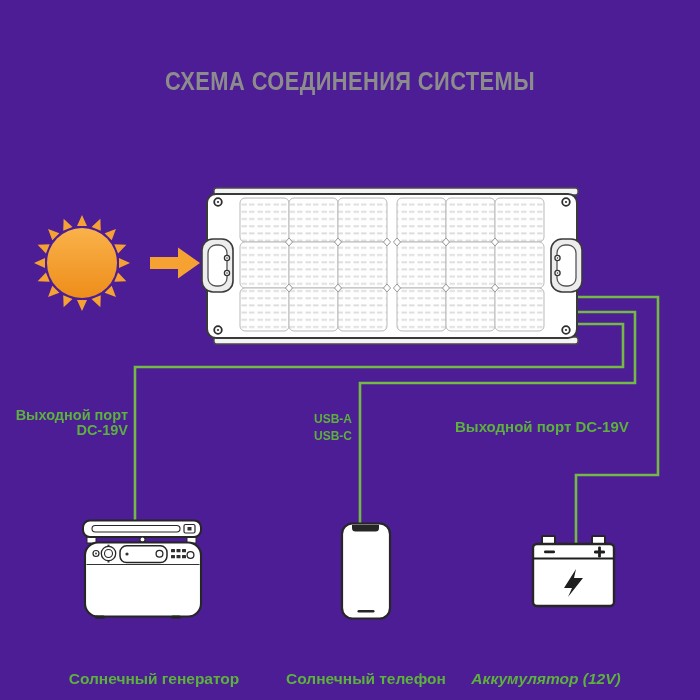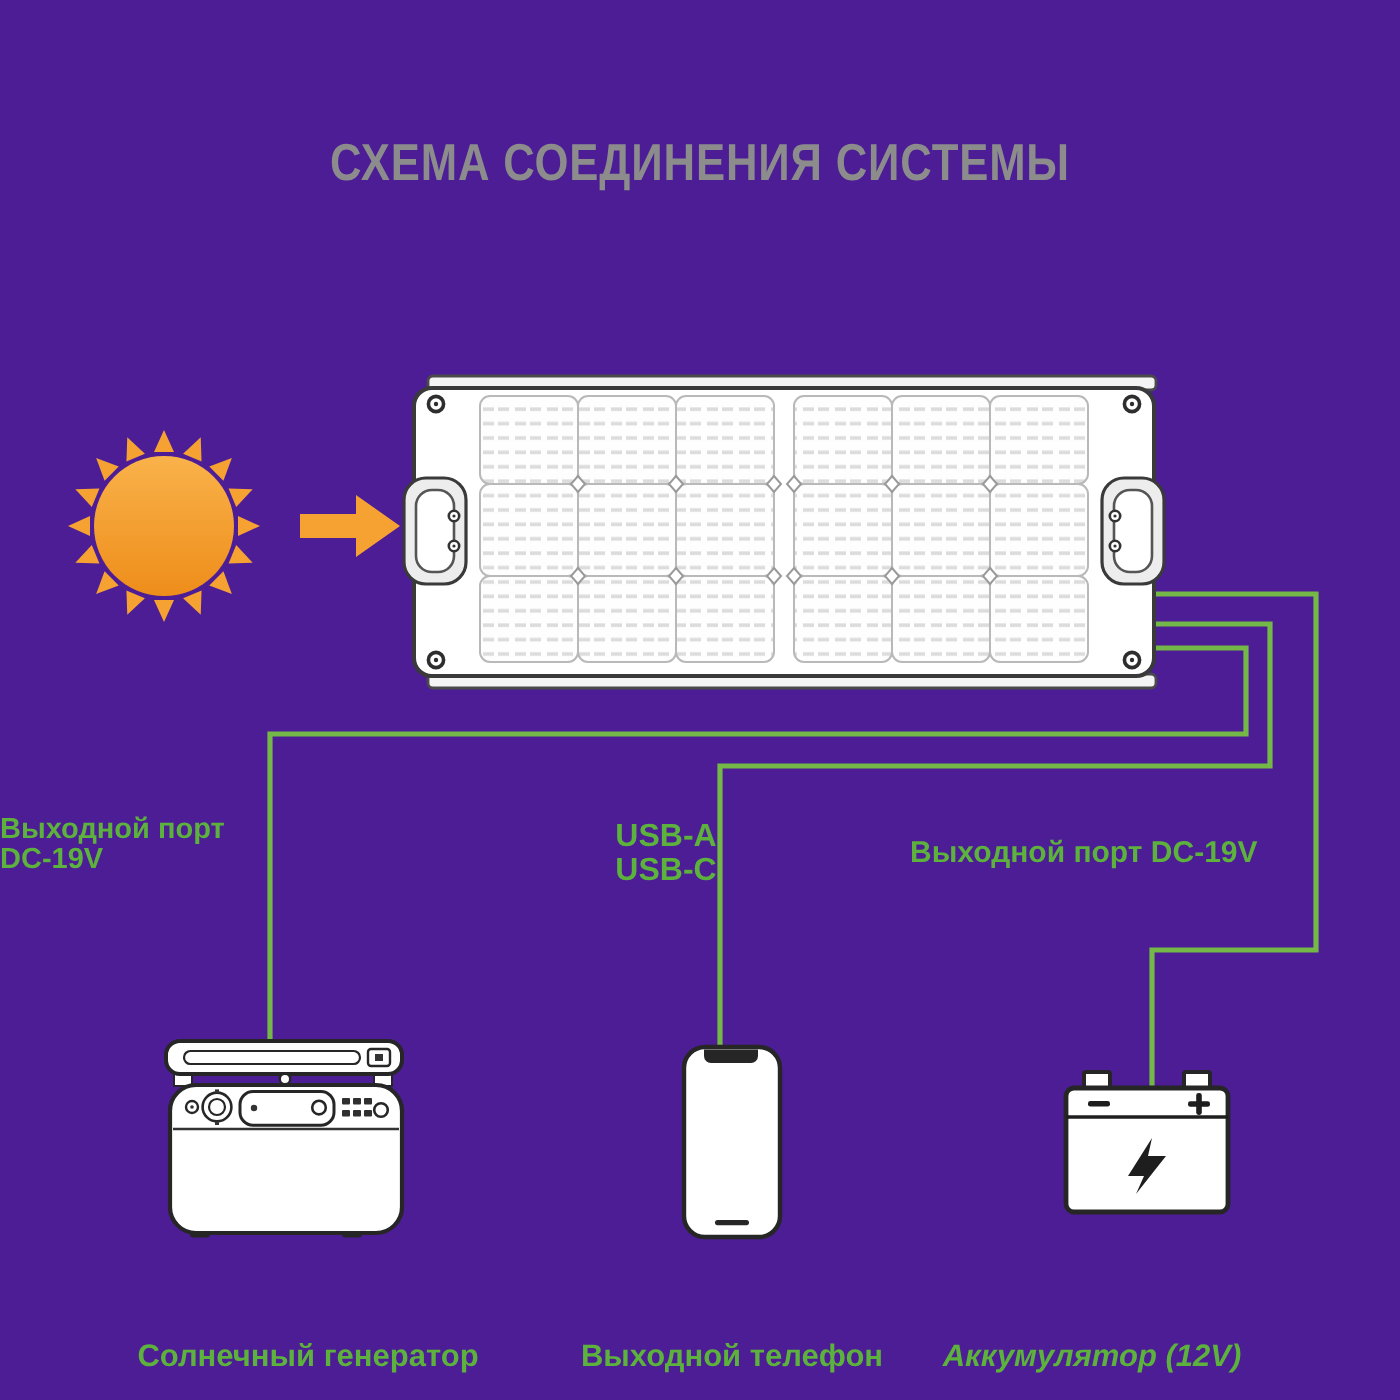--- a/index.html
+++ b/index.html
@@ -3,22 +3,22 @@
 <meta charset="utf-8">
 <style>
   html,body{margin:0;padding:0;background:#ffffff;}
   .stage{position:relative;width:700px;height:700px;background:#4c1d95;overflow:hidden;
          font-family:"Liberation Sans",sans-serif;}
   .title{position:absolute;top:66px;left:0;width:700px;margin:0;text-align:center;
          font-size:26px;font-weight:bold;color:#8c8c8c;letter-spacing:.5px;
          transform:scaleX(.84);transform-origin:50% 50%;}
   svg.art{position:absolute;top:0;left:0;}
   .lbl{position:absolute;font-weight:bold;color:#5cb23c;}
-  .lbl-left{left:0;top:408px;width:128px;font-size:14.5px;line-height:15px;}
-  .lbl-usb{left:283px;top:411px;width:100px;text-align:center;font-size:16px;line-height:16.5px;}
+  .lbl-left{left:0;top:408px;width:128px;text-align:right;font-size:14.5px;line-height:15px;}
+  .lbl-usb{left:283px;top:411px;width:100px;text-align:center;font-size:12px;line-height:16.5px;}
   .lbl-right{left:455px;top:418px;width:225px;text-align:left;font-size:15px;}
   .lbl-dev{top:628px;width:220px;text-align:center;font-size:15.5px;margin-top:42px;}
   .lbl-gen{left:44px;}
   .lbl-phone{left:256px;}
   .lbl-batt{left:436px;font-style:italic;}
   .rail{fill:#f4f4f4;stroke:#4a4a4a;stroke-width:1.4;}
   .frame{fill:#ffffff;stroke:#3a3a3a;stroke-width:2;}
   .cell{fill:url(#cellHatch);stroke:#b9b9b9;stroke-width:1;}
   .diam{fill:#ffffff;stroke:#9a9a9a;stroke-width:1;}
   .dev{stroke:#262626;fill:#ffffff;}
@@ -198,16 +198,16 @@
   </div>
 
   <div class="lbl lbl-usb">
     <div>USB-A</div>
     <div>USB-C</div>
   </div>
 
   <div class="lbl lbl-right">Выходной порт DC-19V</div>
 
   <div class="lbl lbl-dev lbl-gen">Солнечный генератор</div>
-  <div class="lbl lbl-dev lbl-phone">Выходной телефон</div>
+  <div class="lbl lbl-dev lbl-phone">Солнечный телефон</div>
   <div class="lbl lbl-dev lbl-batt">Аккумулятор (12V)</div>
 
 </div>
 
 </body></html>

